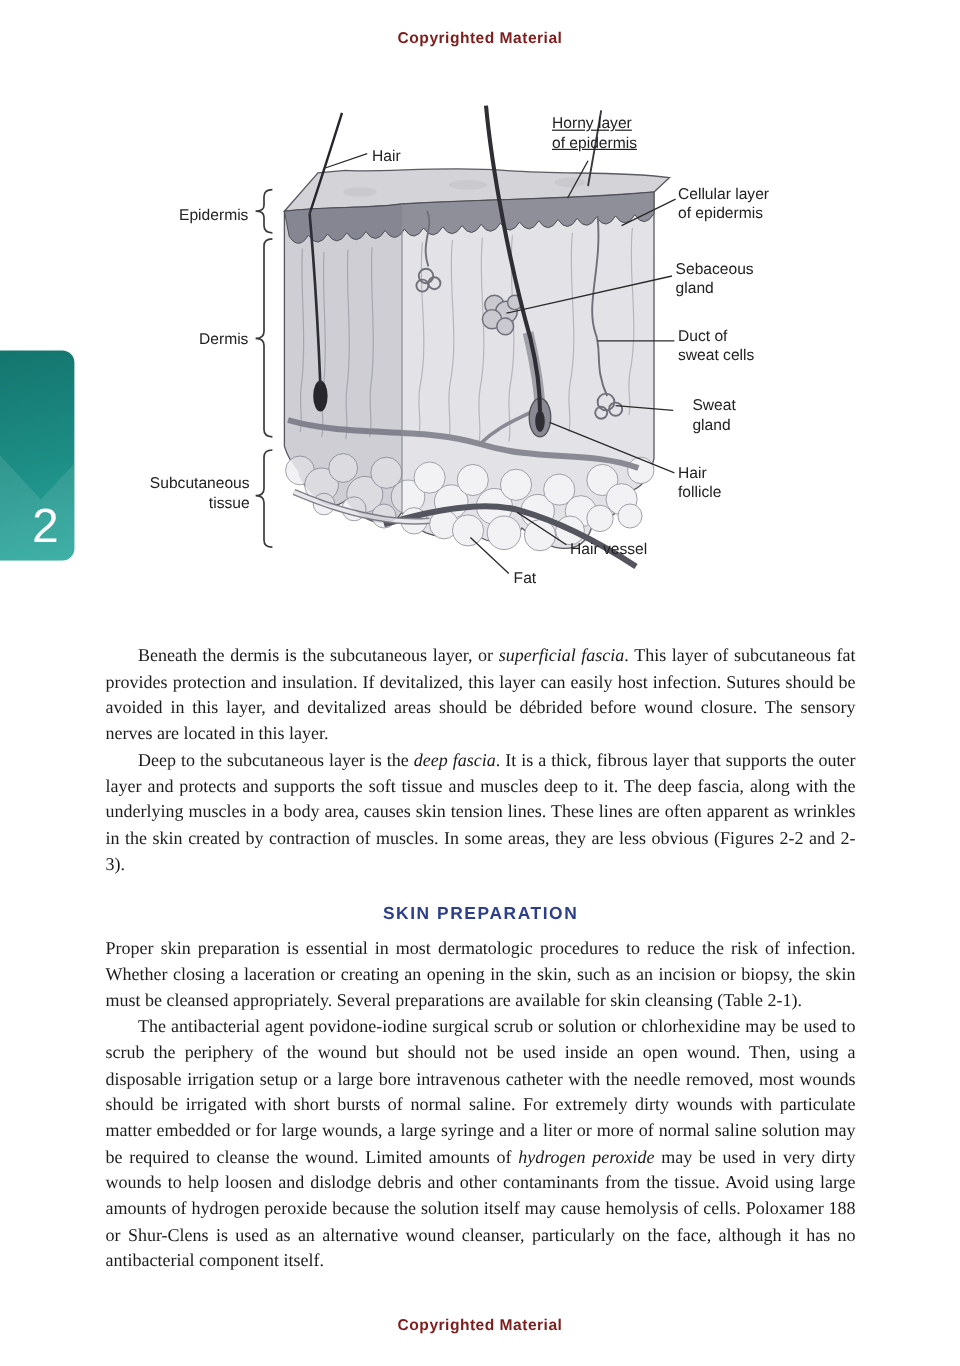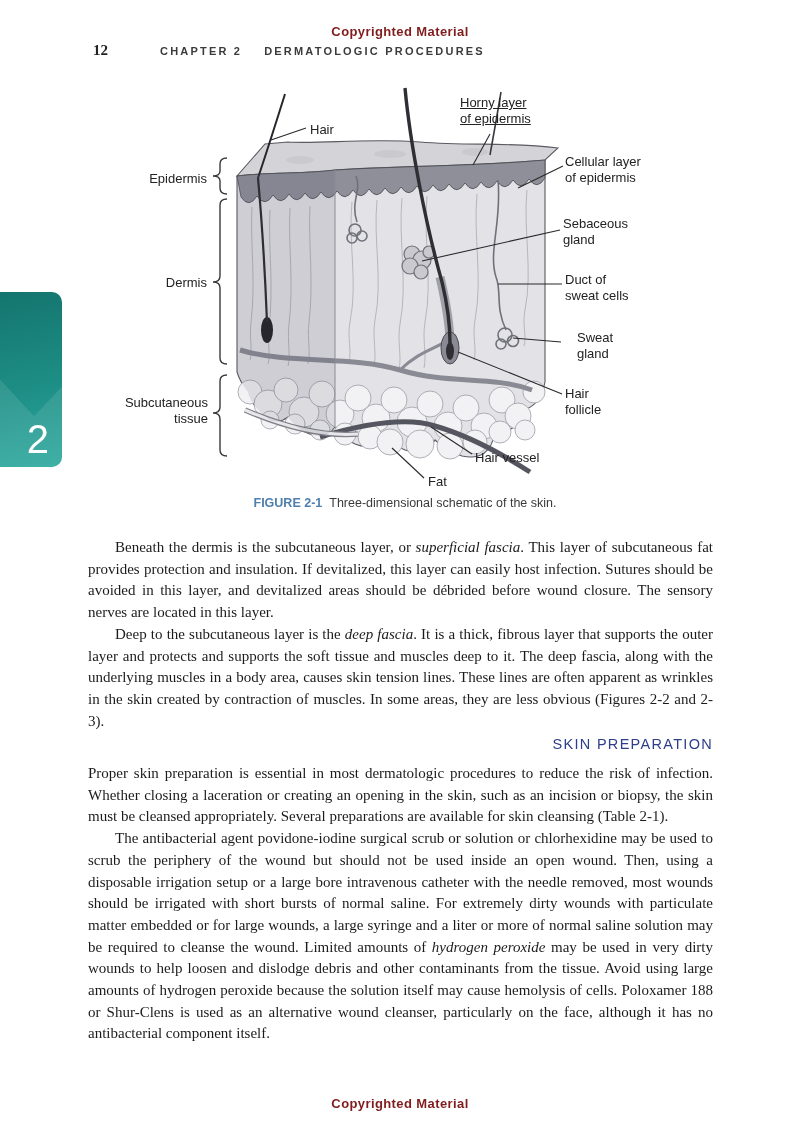--- a/index.html
+++ b/index.html
@@ -42,34 +42,30 @@
   .figcaption{position:absolute;left:90px;top:496px;width:630px;text-align:center;
               font-size:12.5px;color:#3a3a3a;}
   .figcaption .figlabel{color:#4d7fae;font-weight:bold;margin-right:7px;}
 
   
   .bodytext{position:absolute;left:88px;top:537px;width:625px;
             font-family:"Liberation Serif",serif;font-size:15px;line-height:21.7px;
             color:#1b1b1b;text-align:justify;}
   .bodytext p{margin:0;}
   .bodytext p.indent{text-indent:1.8em;}
-  .sechead{font-family:"Liberation Sans",sans-serif;font-weight:normal;font-size:14.5px;
-           letter-spacing:1.3px;color:#2d3f8a;margin:2px 0 7px 0;text-align:right;}
+  .sechead{font-family:"Liberation Sans",sans-serif;font-weight:bold;font-size:14.5px;
+           letter-spacing:1.3px;color:#2d3f8a;margin:20px 0 7px 0;text-align:center;}
 </style>
 </head>
 <body>
 
 <div class="page">
 
   <div class="copyright top">Copyrighted Material</div>
 
-  <div class="runhead">
-    <span class="pagenum">12</span>
-    <span class="chapterline"><span class="chnum">CHAPTER 2</span><span>DERMATOLOGIC PROCEDURES</span></span>
-  </div>
 
   <div class="chtab">
     <div class="chev"></div>
     <div class="num">2</div>
   </div>
 
   <div class="figure">
     <svg width="630" height="432" viewBox="0 0 630 432">
 
       <path d="M147,94 C180,90 215,92 245,88 C310,84 390,84 455,78
@@ -214,21 +210,20 @@
     <div class="dlabel" style="left:475px;top:304px;">Hair
 follicle</div>
     <div class="dlabel" style="left:385px;top:368px;">Hair vessel</div>
     <div class="dlabel" style="left:338px;top:392px;">Fat</div>
     <div class="dlabel right" style="left:0;width:117px;top:89px;">Epidermis</div>
     <div class="dlabel right" style="left:0;width:117px;top:193px;">Dermis</div>
     <div class="dlabel right" style="left:0;width:118px;top:313px;">Subcutaneous
 tissue</div>
   </div>
 
-  <div class="figcaption"><span class="figlabel">FIGURE 2-1</span><span>Three-dimensional schematic of the skin.</span></div>
 
   <div class="bodytext">
     <p class="indent">Beneath the dermis is the subcutaneous layer, or <i>superficial fascia</i>. This layer of subcutaneous fat provides protection and insulation. If devitalized, this layer can easily host infection. Sutures should be avoided in this layer, and devitalized areas should be débrided before wound closure. The sensory nerves are located in this layer.</p>
     <p class="indent">Deep to the subcutaneous layer is the <i>deep fascia</i>. It is a thick, fibrous layer that supports the outer layer and protects and supports the soft tissue and muscles deep to it. The deep fascia, along with the underlying muscles in a body area, causes skin tension lines. These lines are often apparent as wrinkles in the skin created by contraction of muscles. In some areas, they are less obvious (Figures 2-2 and 2-3).</p>
     <h2 class="sechead">SKIN PREPARATION</h2>
     <p>Proper skin preparation is essential in most dermatologic procedures to reduce the risk of infection. Whether closing a laceration or creating an opening in the skin, such as an incision or biopsy, the skin must be cleansed appropriately. Several preparations are available for skin cleansing (Table 2-1).</p>
     <p class="indent">The antibacterial agent povidone-iodine surgical scrub or solution or chlorhexidine may be used to scrub the periphery of the wound but should not be used inside an open wound. Then, using a disposable irrigation setup or a large bore intravenous catheter with the needle removed, most wounds should be irrigated with short bursts of normal saline. For extremely dirty wounds with particulate matter embedded or for large wounds, a large syringe and a liter or more of normal saline solution may be required to cleanse the wound. Limited amounts of <i>hydrogen peroxide</i> may be used in very dirty wounds to help loosen and dislodge debris and other contaminants from the tissue. Avoid using large amounts of hydrogen peroxide because the solution itself may cause hemolysis of cells. Poloxamer 188 or Shur-Clens is used as an alternative wound cleanser, particularly on the face, although it has no antibacterial component itself.</p>
   </div>
 
   <div class="copyright bottom">Copyrighted Material</div>

